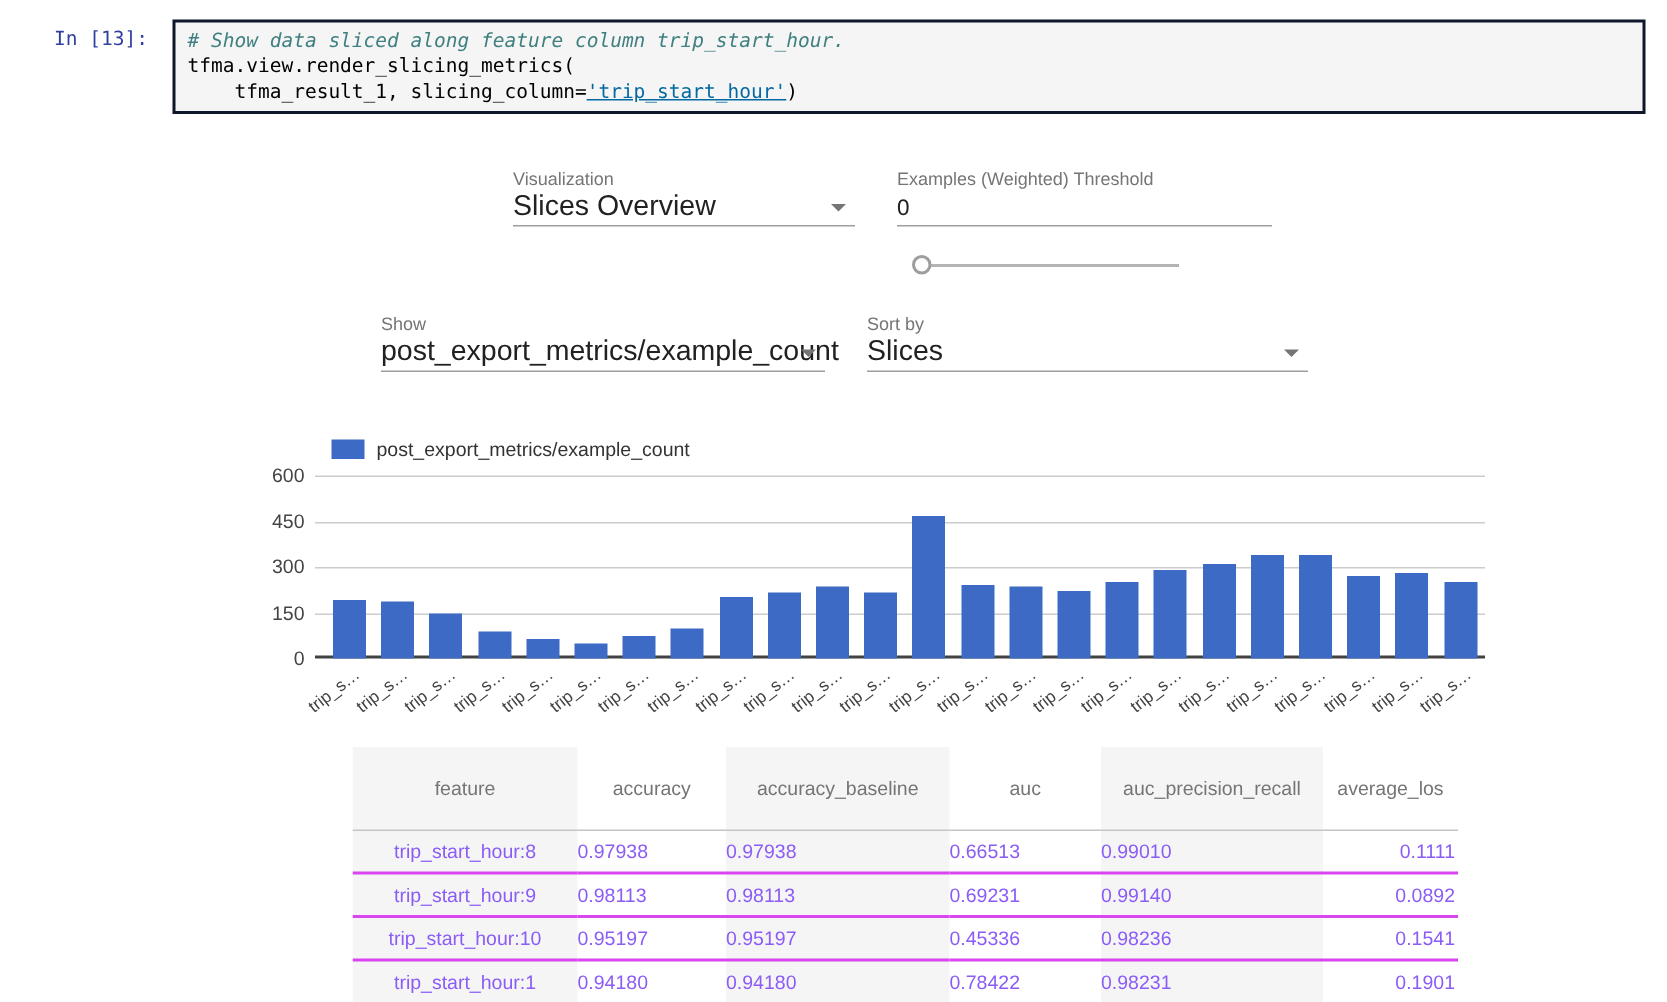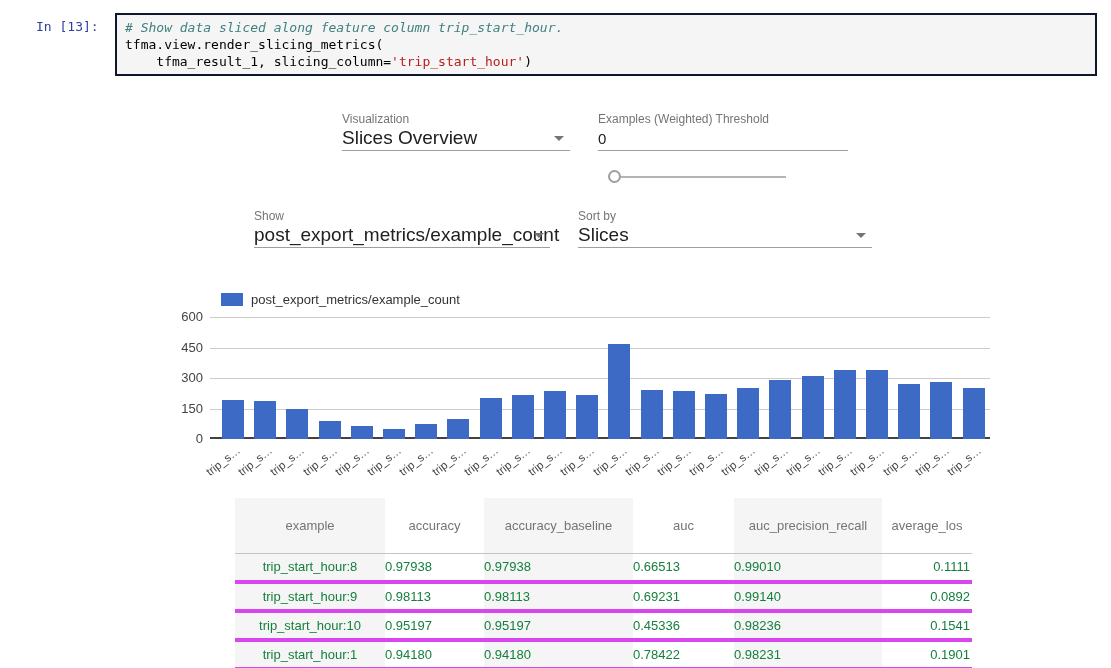--- a/index.html
+++ b/index.html
@@ -8,21 +8,21 @@
   .abs { position:absolute; }
 
   
   #prompt { left:36px; top:19px; width:74px; color:#303F9F;
             font-family:"DejaVu Sans Mono", monospace; font-size:13px; }
   #code-box { left:115px; top:13px; width:982px; height:63px;
               background:#f5f5f5; border:2px solid #0f172a; padding:4px 8px; }
   .code-line { font-family:"DejaVu Sans Mono", monospace; font-size:13px;
                line-height:17px; color:#000; white-space:pre; }
   .tok-comment { color:#408080; font-style:italic; }
-  .tok-string  { color:#b91c1c; }
+  .tok-string  { color:#0369a1;text-decoration:underline; }
 
   
   .ctl-label { font-size:12px; color:#757575; line-height:14px; }
   .ctl-value { font-size:19px; color:#212121; line-height:24px; }
   .underline { border-bottom:1px solid #9e9e9e; }
   .dd-arrow  { width:0; height:0; border-left:5px solid transparent;
                border-right:5px solid transparent; border-top:5px solid #757575;
                position:absolute; right:6px; top:10px; }
   .dd-value-row { position:relative; }
 
@@ -56,22 +56,22 @@
            font-size:11.5px; color:#424242; transform-origin:100% 0;
            transform:rotate(-38deg); white-space:nowrap; }
 
   
   #table-wrap { left:235px; top:498px; width:737px; height:170px; overflow:hidden; }
   #metrics-table { border-collapse:collapse; table-layout:fixed; width:737px;
                    font-size:13px; }
   #metrics-table th { font-weight:normal; color:#757575; height:55px;
                       text-align:center; vertical-align:middle; }
   #metrics-table thead tr { border-bottom:1px solid #c4c4c4; }
-  #metrics-table td { color:#15803d; height:29px; vertical-align:middle;
-                      border-bottom:4px solid #d946ef; }
+  #metrics-table td { color:#8b5cf6; height:29px; vertical-align:middle;
+                      border-bottom:2px solid #d946ef; }
   #metrics-table .col-stripe { background:#f5f5f5; }
   #metrics-table td.feature-cell { text-align:center; }
   #metrics-table td.num { text-align:left; padding-right:18px; }
   #metrics-table td.num-clip { text-align:right; padding-right:2px; }
 </style>
 </head>
 <body>
 
 <div class="abs" id="prompt">In [13]:</div>
 
@@ -191,21 +191,21 @@
     <colgroup>
       <col style="width:150px">
         <col style="width:99px">
         <col style="width:149px">
       <col style="width:101px">
         <col style="width:148px">
         <col style="width:90px">
     </colgroup>
     <thead>
         <tr>
-          <th class="col-stripe">example</th>
+          <th class="col-stripe">feature</th>
           <th>accuracy</th>
           <th class="col-stripe">accuracy_baseline</th>
           <th>auc</th>
           <th class="col-stripe">auc_precision_recall</th>
           <th>average_los</th>
         </tr>
       </thead>
     <tbody>
         <tr>
           <td class="col-stripe feature-cell">trip_start_hour:8</td>

